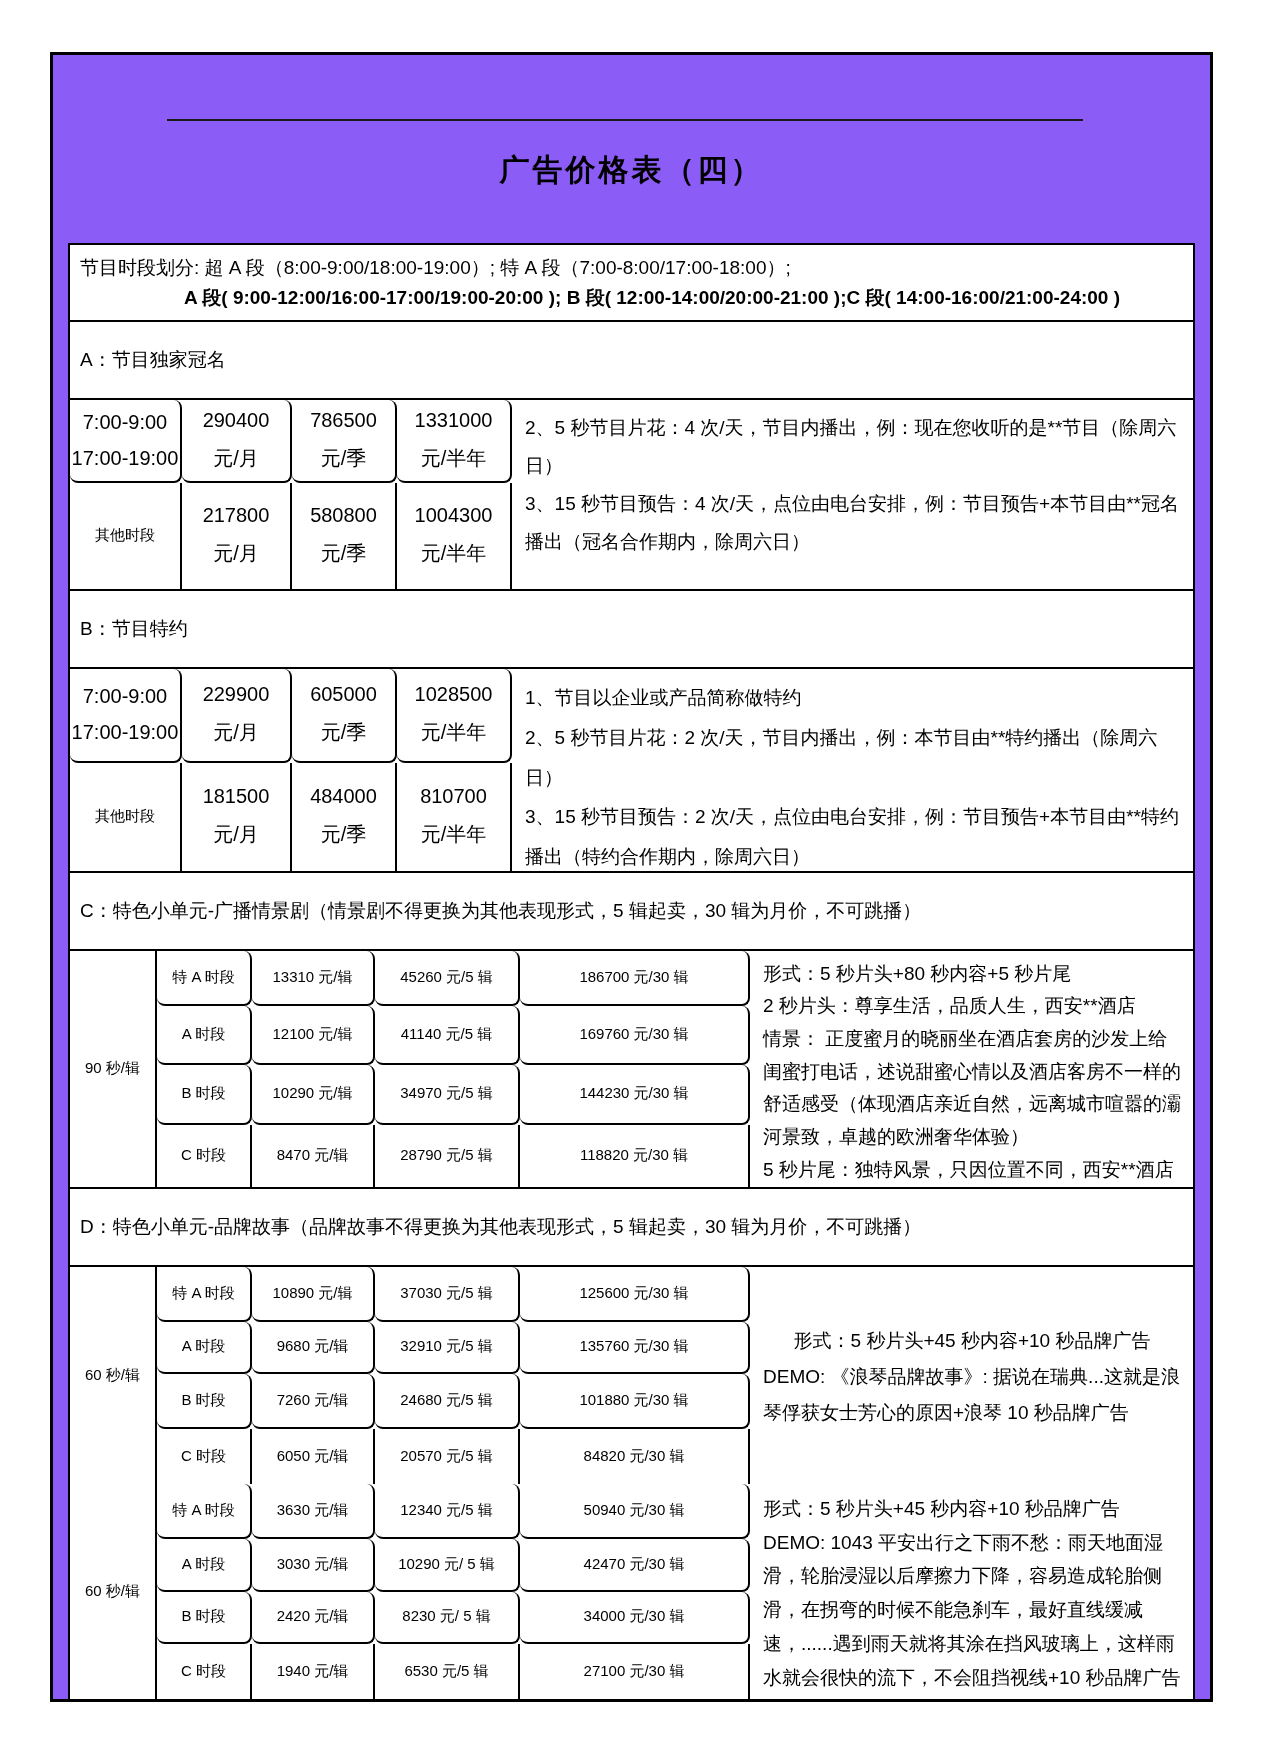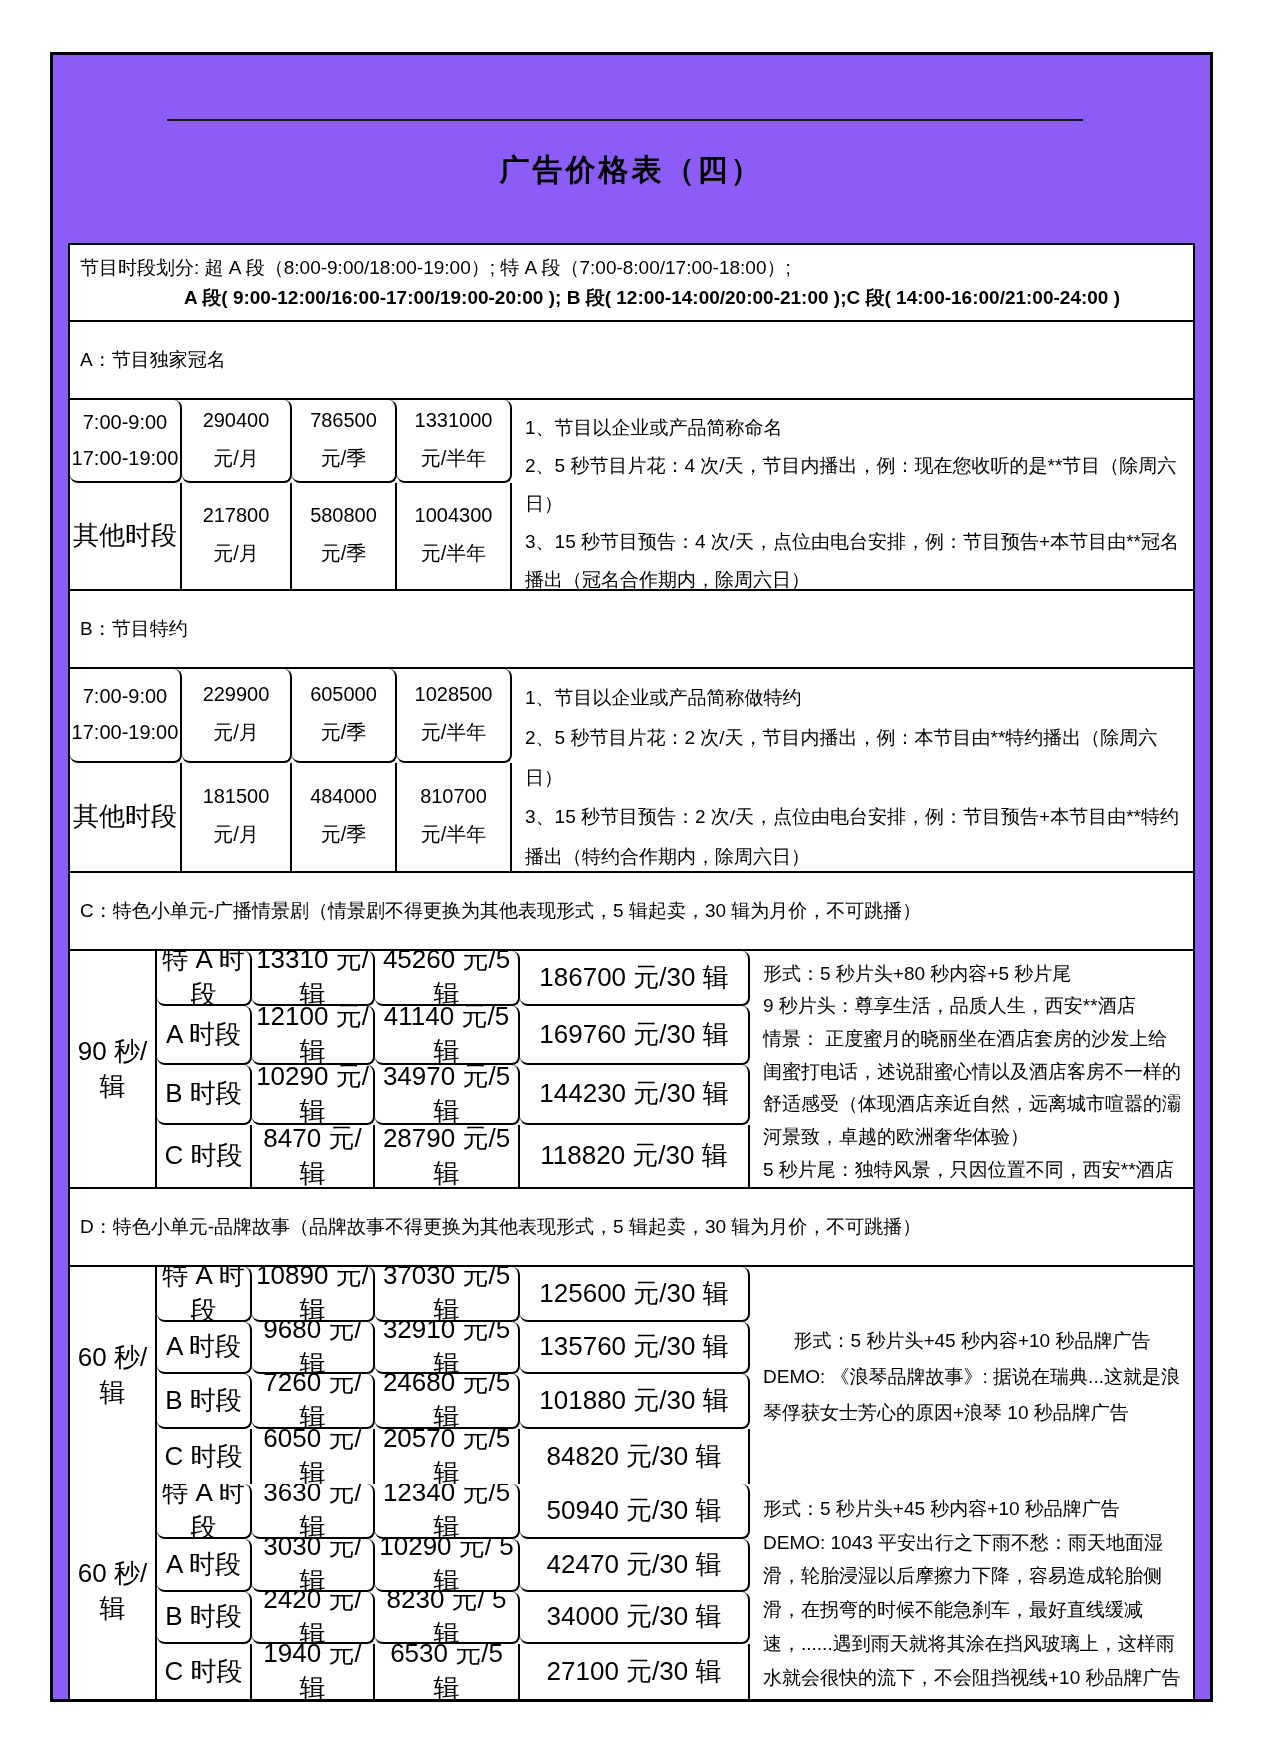--- a/index.html
+++ b/index.html
@@ -34,21 +34,21 @@
   .grid-a{grid-template-columns:112px 110px 105px 115px 1fr;grid-template-rows:83px 106px;}
   .grid-b{grid-template-columns:112px 110px 105px 115px 1fr;grid-template-rows:94px 108px;}
   .grid-c{grid-template-columns:87px 95px 123px 145px 230px 1fr;grid-template-rows:55px 59px 60px 62px;}
   .grid-d{grid-template-columns:87px 95px 123px 145px 230px 1fr;grid-template-rows:55px 52px 55px 55px;}
   .grid-e{grid-template-columns:87px 95px 123px 145px 230px 1fr;grid-template-rows:55px 53px 52px 55px;}
   .cell{
     border-right:2px solid #000;
     display:flex;flex-direction:column;align-items:center;justify-content:center;
     font-size:20px;text-align:center;gap:13px;overflow:hidden;
   }
-  .cell.sm{font-size:26px;gap:0;}
+  .cell.sm{font-size:15px;gap:0;}
   .bb{border-bottom:2px solid #000;border-radius:8px;}
   .area-notes-ab{grid-column:5;grid-row:1 / span 2;}
   .area-dur{grid-column:1;grid-row:1 / span 4;}
   .area-notes-cde{grid-column:6;grid-row:1 / span 4;}
   .notes{
     border-right:0;display:block;text-align:left;
     padding:9px 12px 6px 13px;font-size:19px;
   }
   .notes-a{line-height:2.0;}
   .notes-b{line-height:2.1;}
@@ -82,21 +82,20 @@
       </div>
       <div class="cell bb">
         <div>786500</div>
         <div>元/季</div>
       </div>
       <div class="cell bb">
         <div>1331000</div>
         <div>元/半年</div>
       </div>
       <div class="cell notes notes-a area-notes-ab">
-        <div>1、节目以企业或产品简称命名</div>
         <div>2、5 秒节目片花：4 次/天，节目内播出，例：现在您收听的是**节目（除周六日）</div>
         <div>3、15 秒节目预告：4 次/天，点位由电台安排，例：节目预告+本节目由**冠名播出（冠名合作期内，除周六日）</div>
 
       </div>
       <div class="cell sm">
         <div>其他时段</div>
       </div>
       <div class="cell">
         <div>217800</div>
         <div>元/月</div>
@@ -150,21 +149,21 @@
         <div>810700</div>
         <div>元/半年</div>
       </div>
     </div>
 
     <div class="sec-header">C：特色小单元-广播情景剧（情景剧不得更换为其他表现形式，5 辑起卖，30 辑为月价，不可跳播）</div>
     <div class="grid grid-c">
       <div class="cell sm area-dur">90 秒/辑</div>
       <div class="cell notes notes-c area-notes-cde">
         <div>形式：5 秒片头+80 秒内容+5 秒片尾</div>
-        <div>9 秒片头：尊享生活，品质人生，西安**酒店</div>
+        <div>2 秒片头：尊享生活，品质人生，西安**酒店</div>
         <div>情景： 正度蜜月的晓丽坐在酒店套房的沙发上给闺蜜打电话，述说甜蜜心情以及酒店客房不一样的舒适感受（体现酒店亲近自然，远离城市喧嚣的灞河景致，卓越的欧洲奢华体验）</div>
         <div>5 秒片尾：独特风景，只因位置不同，西安**酒店</div>
       </div>
       <div class="cell sm bb">特 A 时段</div>
       <div class="cell sm bb">13310 元/辑</div>
       <div class="cell sm bb">45260 元/5 辑</div>
       <div class="cell sm bb">186700 元/30 辑</div>
       <div class="cell sm bb">A 时段</div>
       <div class="cell sm bb">12100 元/辑</div>
       <div class="cell sm bb">41140 元/5 辑</div>

